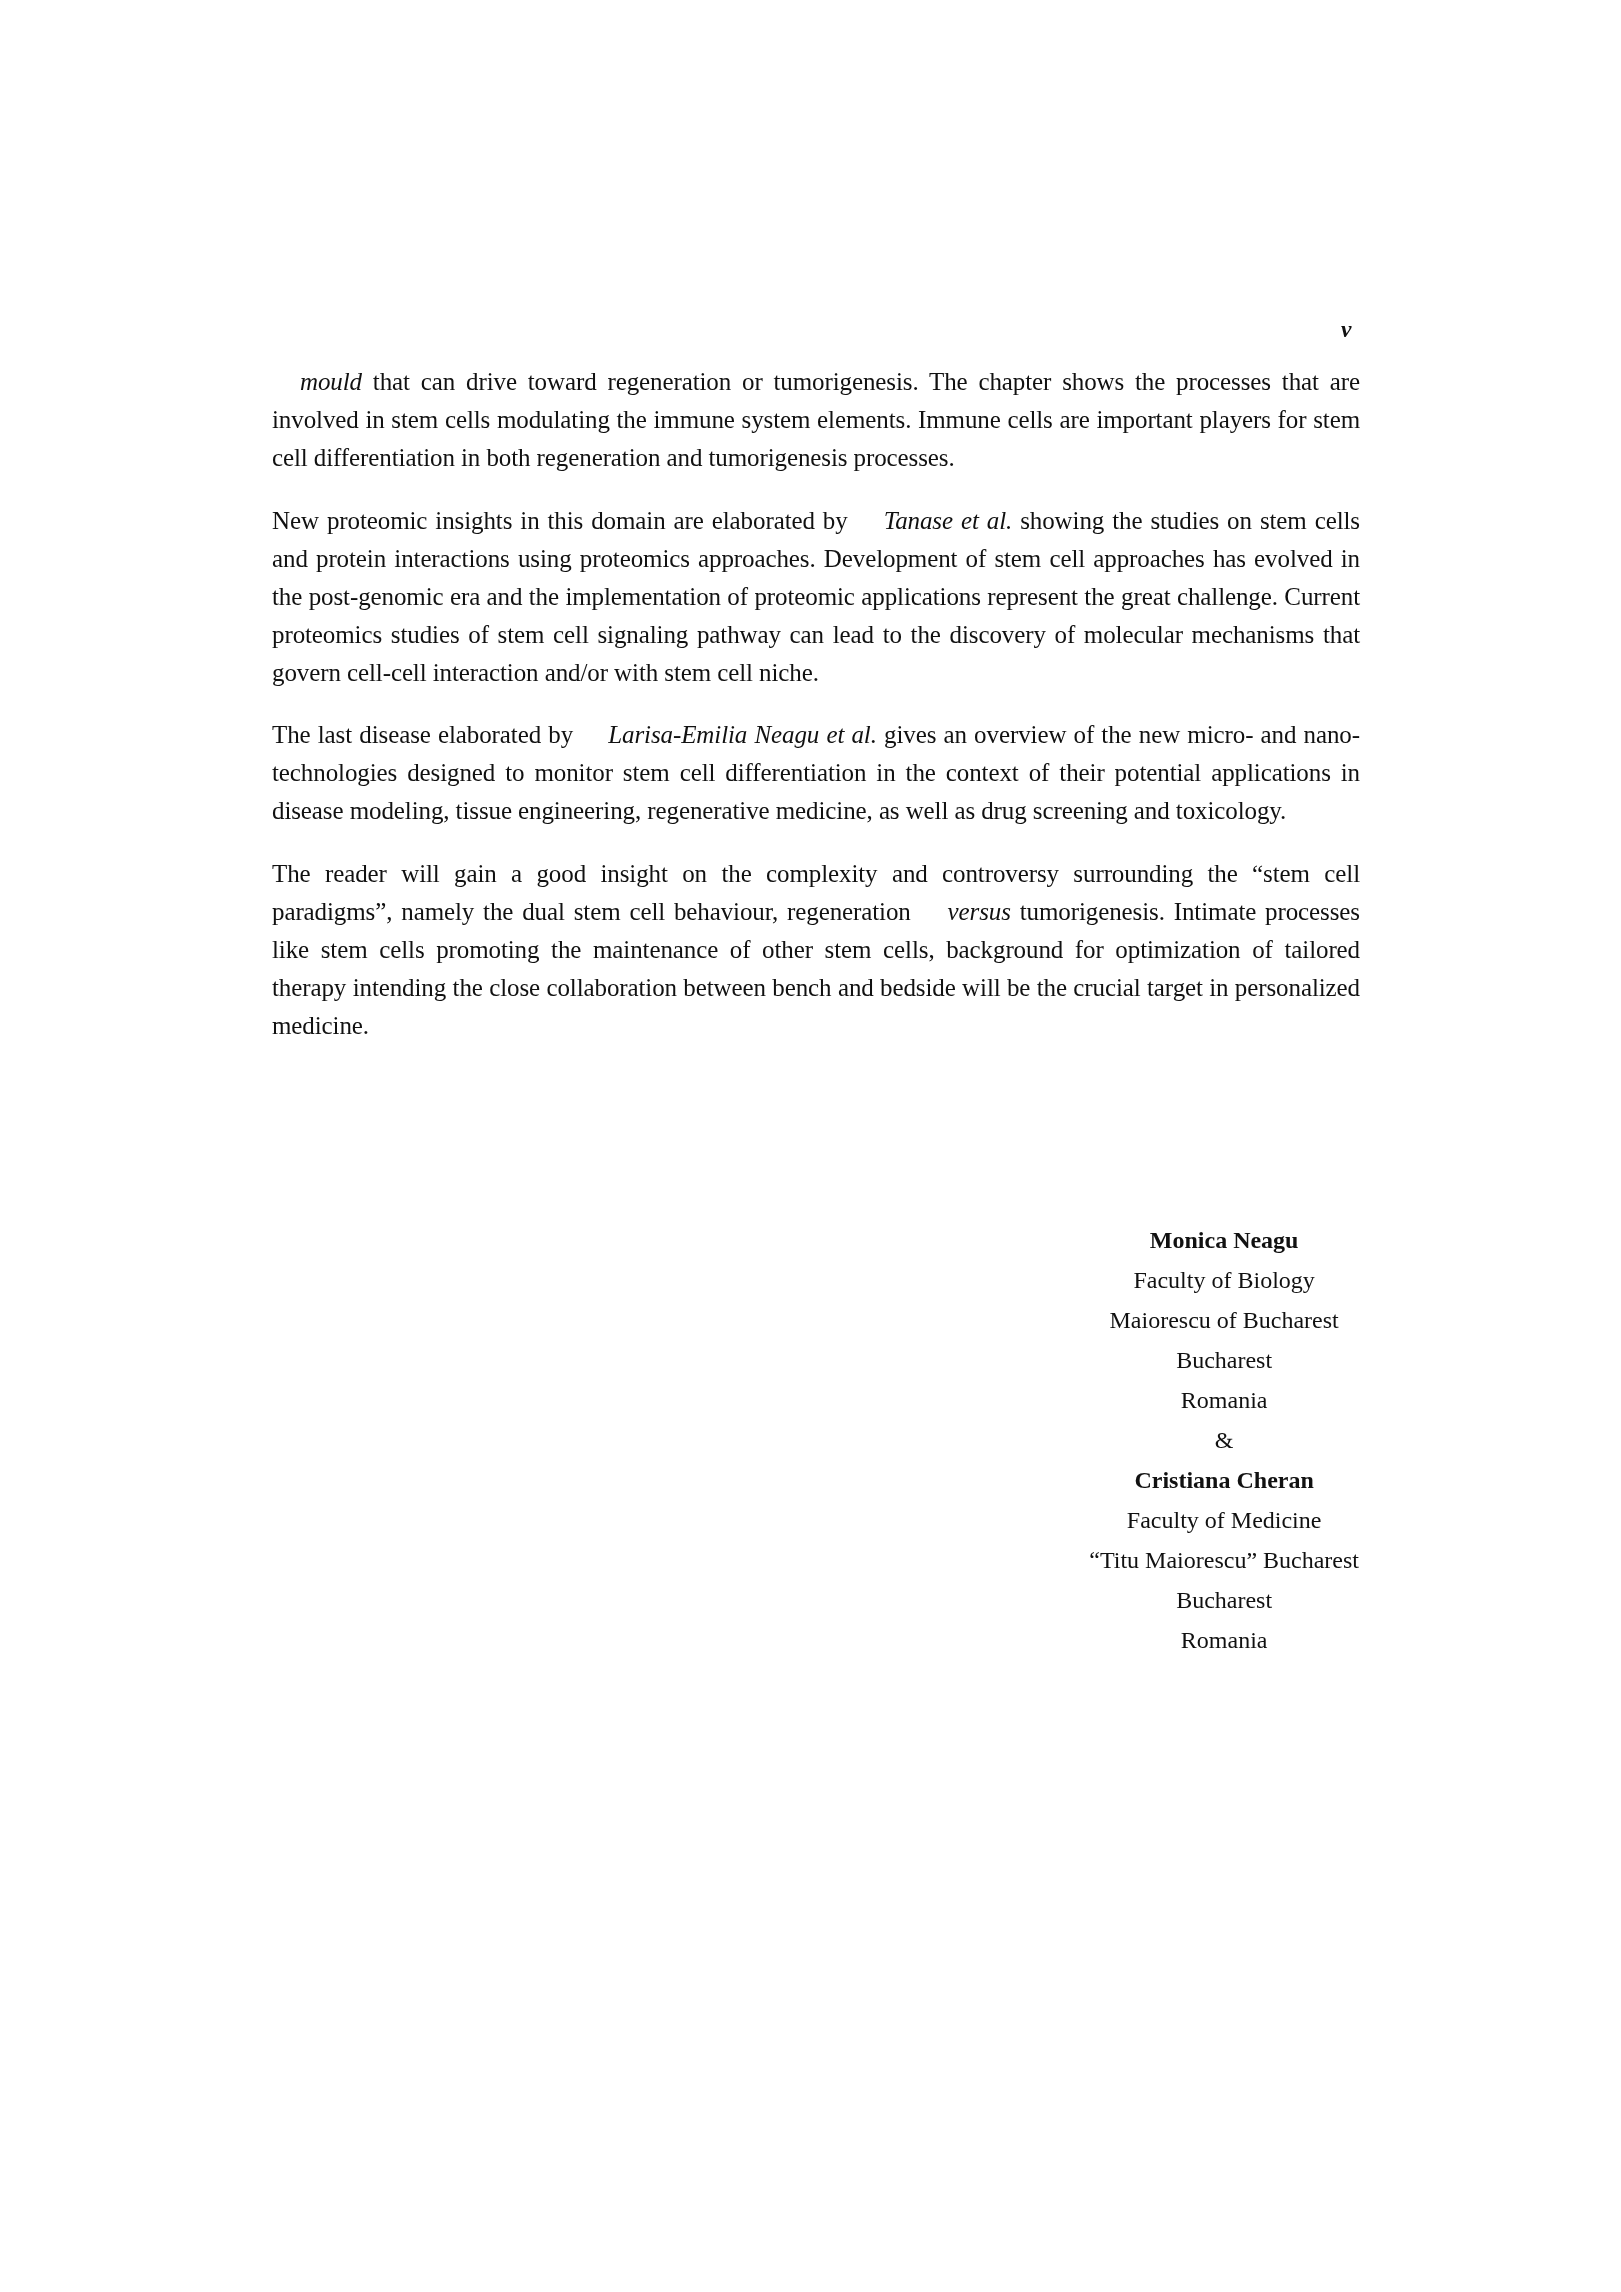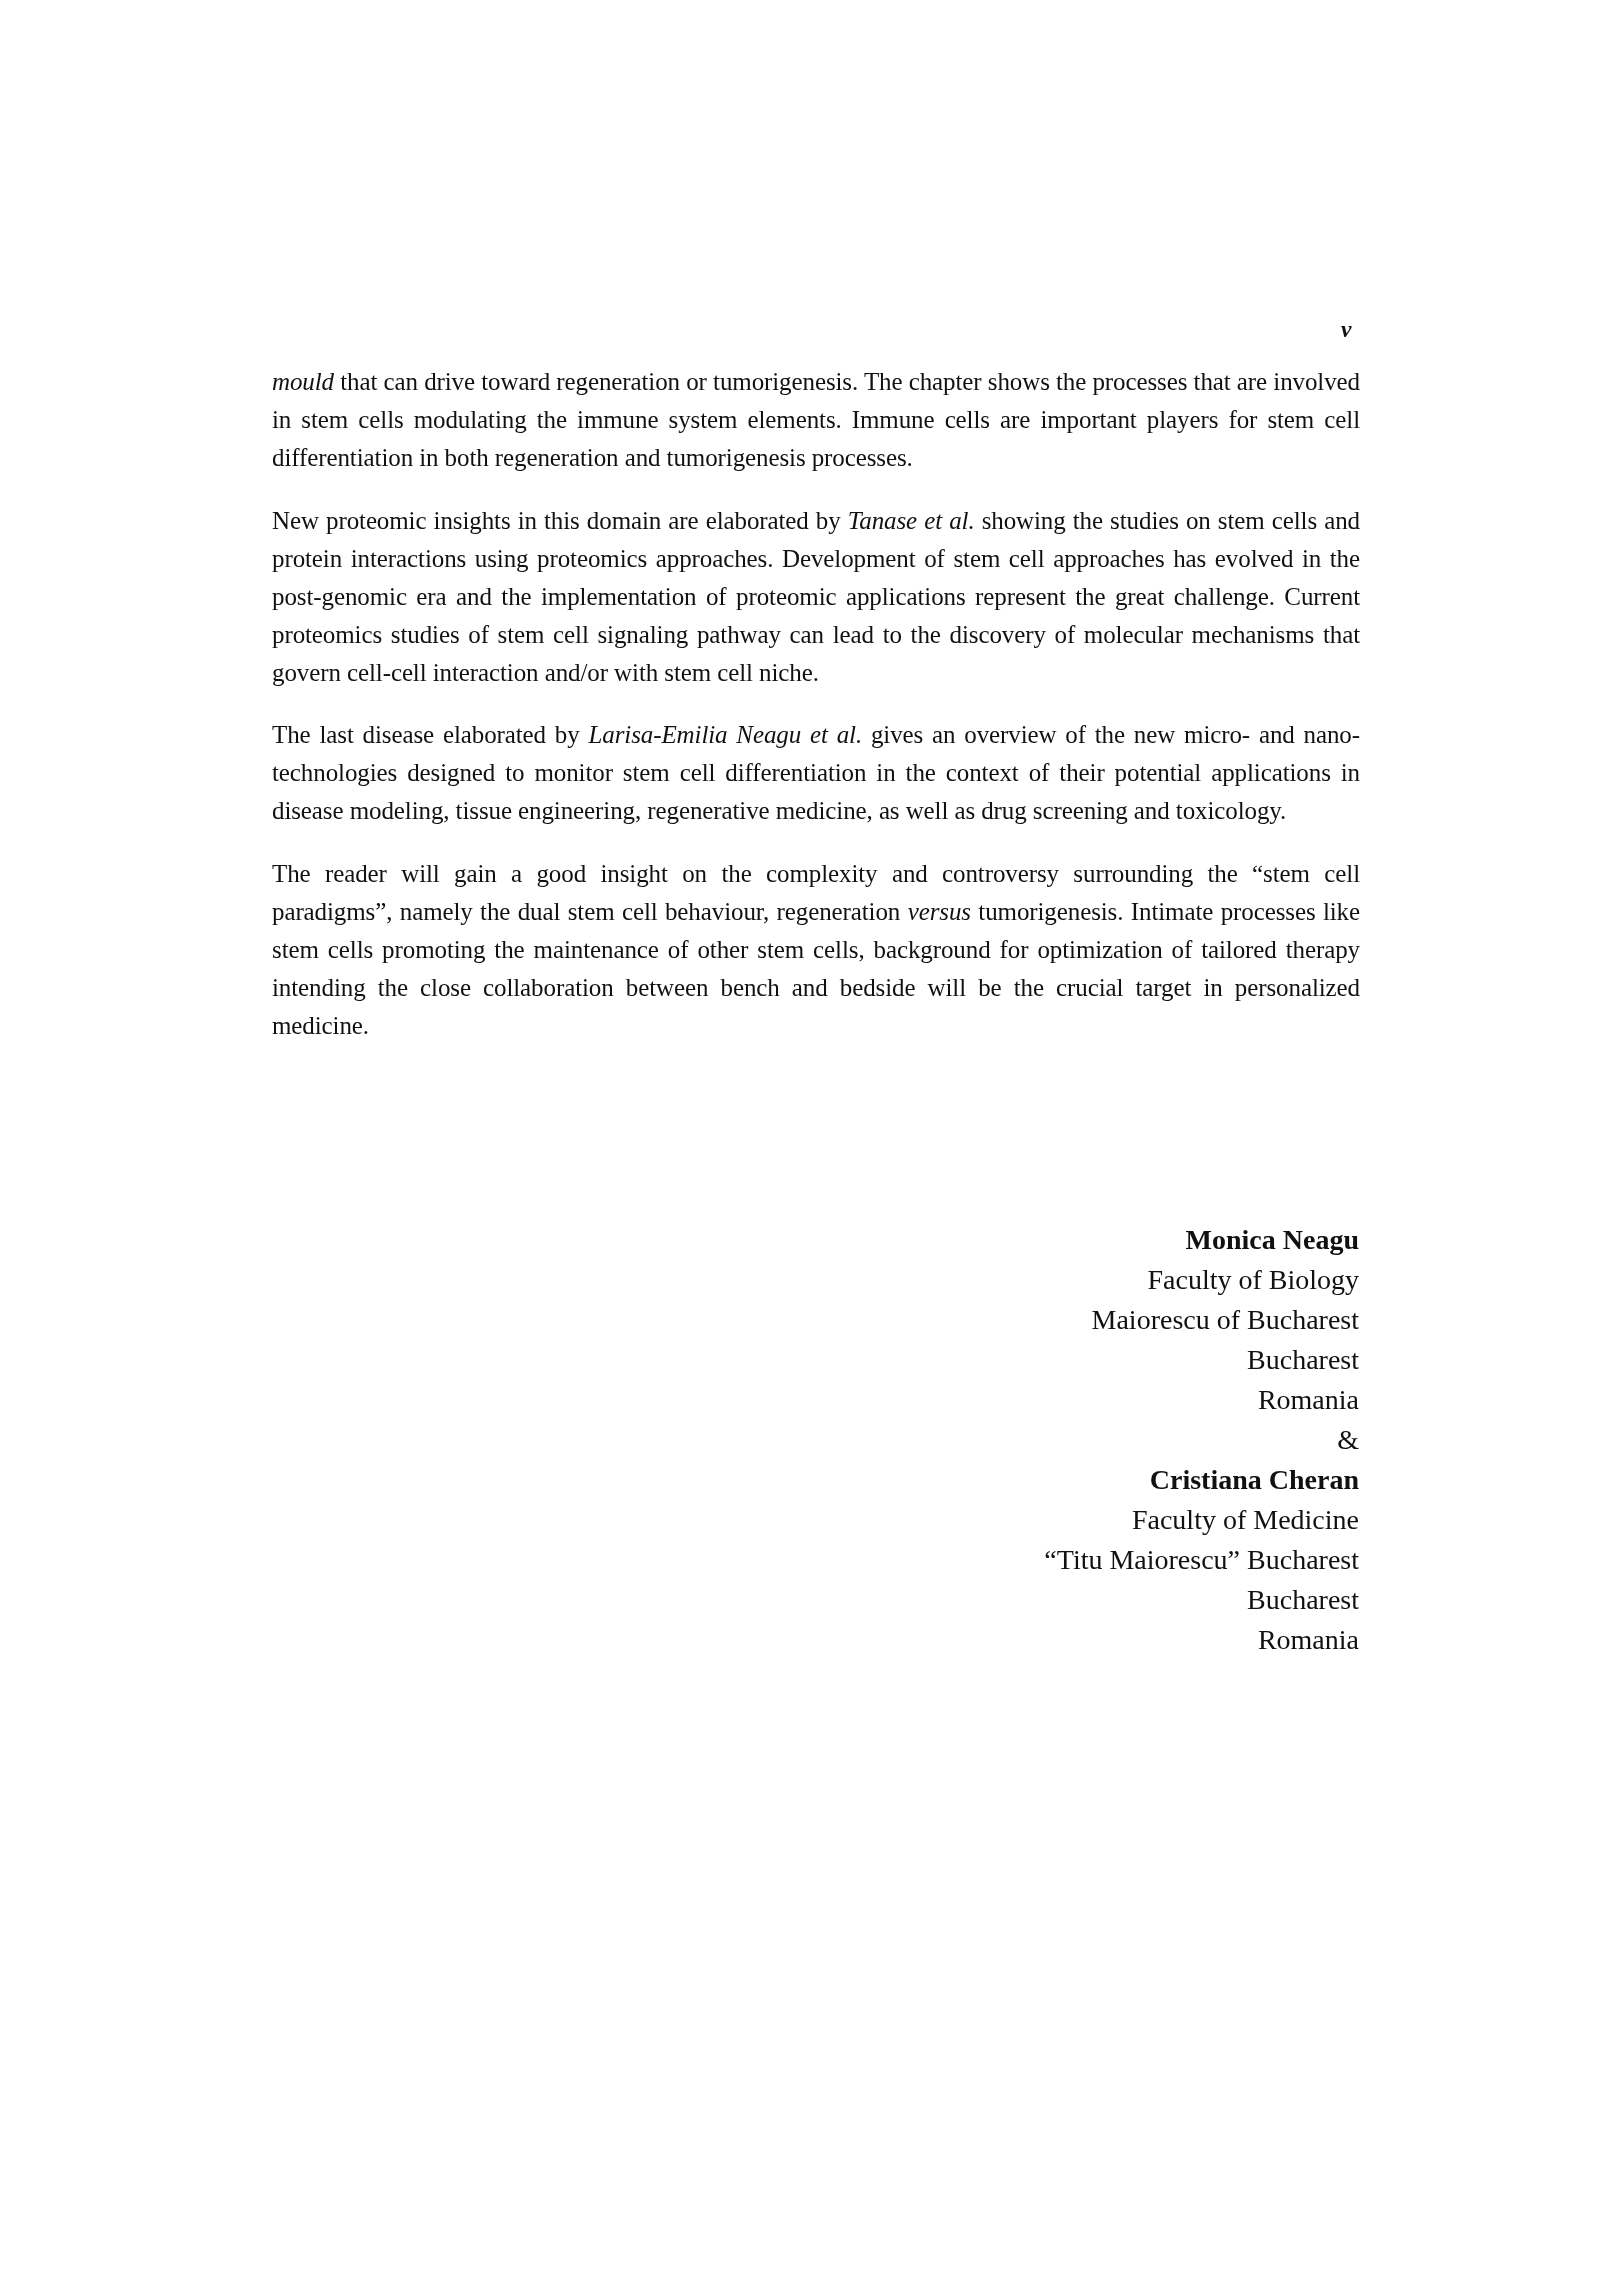--- a/index.html
+++ b/index.html
@@ -3,23 +3,23 @@
 <meta charset="utf-8">
 <style>
   html, body { margin: 0; padding: 0; background: #ffffff; }
   body { width: 1621px; height: 2293px; position: relative; overflow: hidden;
          font-family: "Liberation Serif", "DejaVu Serif", serif; color: #111111; }
   .page-number { position: absolute; left: 1341px; top: 316px; font-size: 23.5px;
                  font-weight: bold; font-style: italic; }
   .body-text { position: absolute; left: 272px; top: 363px; width: 1088px; }
   .para { margin: 0 0 24.5px 0; font-size: 25px; line-height: 38px;
           text-align: justify; text-align-last: left; letter-spacing: -0.1px; }
-  .para i { font-style: italic; }
-  .signature { position: absolute; right: 262px; top: 1220px; text-align: right;
-               font-size: 28px; line-height: 40px; }
+  .para i { font-style: italic; margin-left: 28px; }
+  .signature { position: absolute; right: 262px; top: 1220px; text-align: center;
+               font-size: 24px; line-height: 40px; }
   .signature .name { font-weight: bold; }
   .signature div { white-space: nowrap; }
 </style>
 </head>
 <body>
 
 <div class="page-number">v</div>
 
 <div class="body-text">
   <p class="para"><i>mould</i><span> that can drive toward regeneration or tumorigenesis. The chapter shows the processes that are involved in stem cells modulating the immune system elements. Immune cells are important players for stem cell differentiation in both regeneration and tumorigenesis processes.</span></p>

